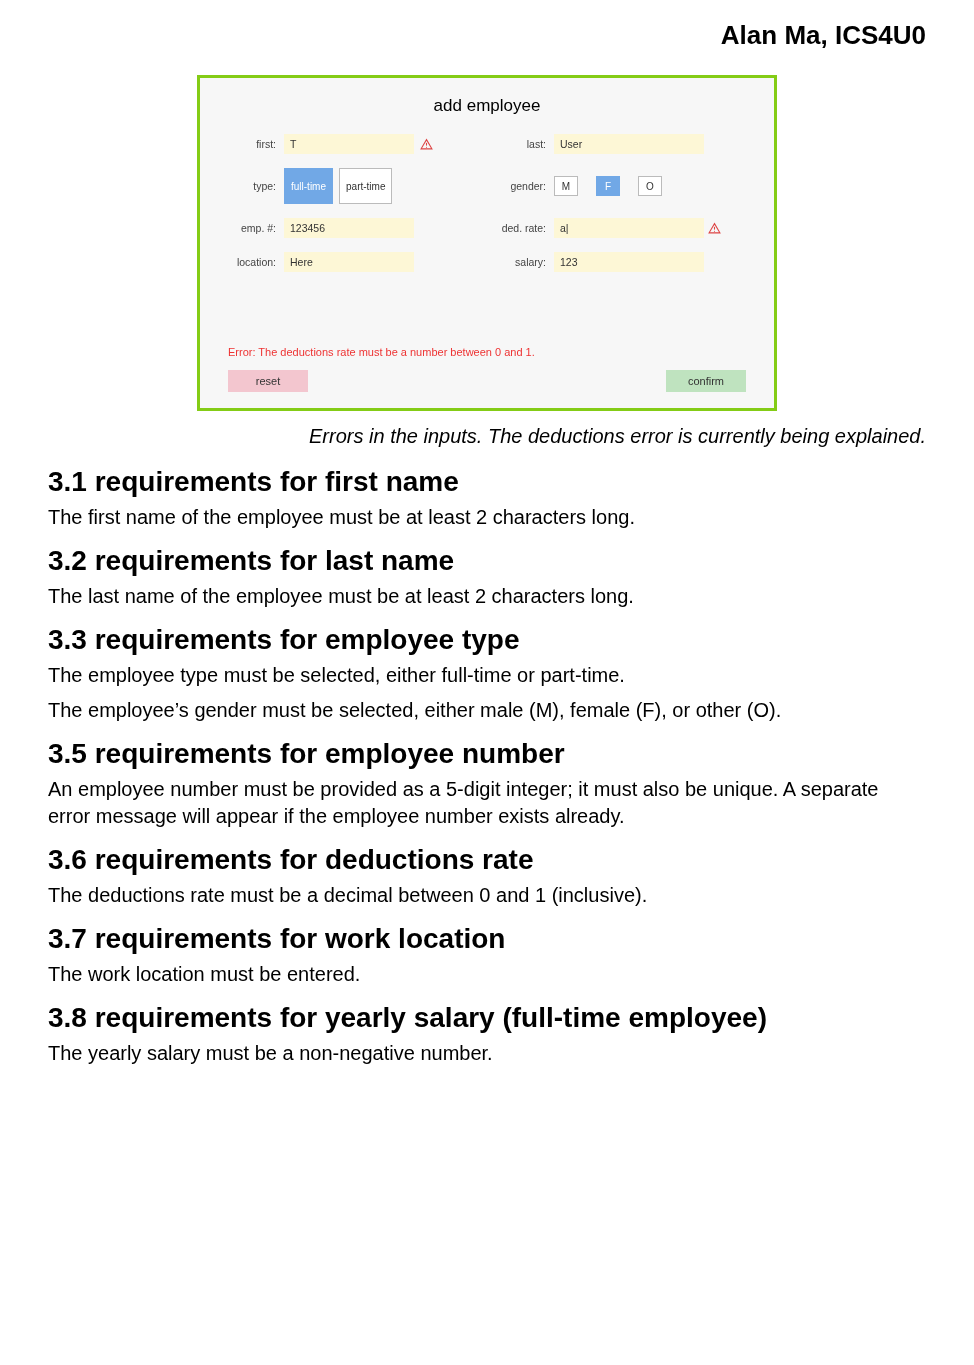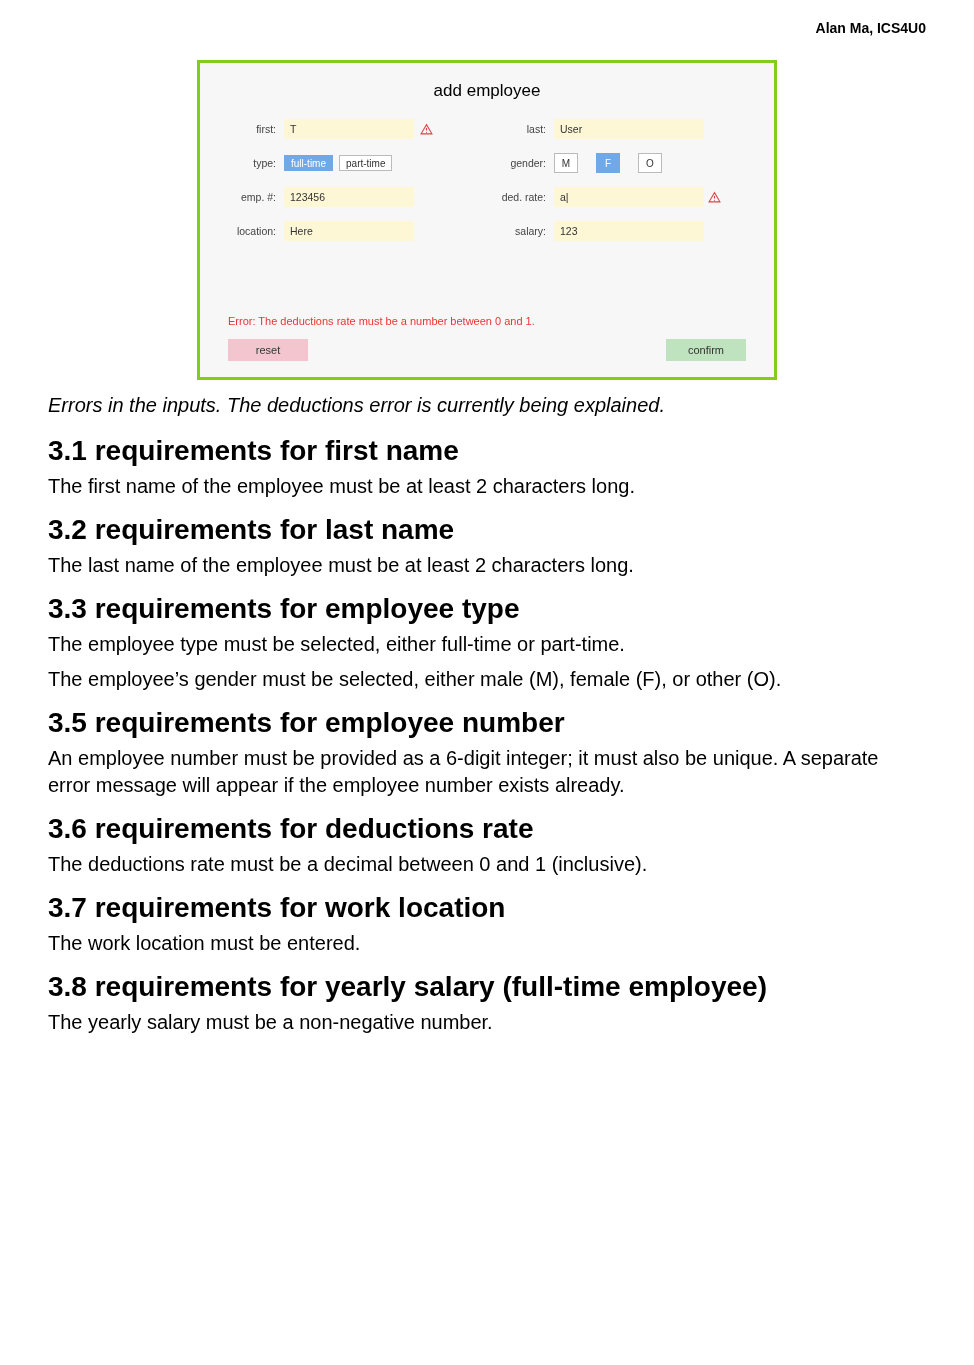--- a/index.html
+++ b/index.html
@@ -9,21 +9,21 @@
     background: #fff;
     font-family: -apple-system, BlinkMacSystemFont, "Segoe UI", Arial, sans-serif;
     color: #000;
     width: 974px;
   }
   .page {
     padding: 20px 48px 40px 48px;
   }
   .header {
     text-align: right;
-    font-size: 14px;
+    font-size: 26px;
     font-weight: 700;
     margin-bottom: 24px;
   }
   .screenshot-wrap {
     width: 580px;
     margin: 0 auto 14px auto;
     background: #f7f7f7;
     border: 3px solid #84cc16;
     padding: 18px 28px 16px 28px;
     font-family: Arial, sans-serif;
@@ -57,21 +57,21 @@
   .warn-cell { display:flex; align-items:center; justify-content:center; }
   .warn-ico {
     width: 13px; height: 13px;
   }
   .type-cell { display:flex; gap:6px; }
   .type-btn {
     border: 1px solid #bbb;
     background: #fff;
     font-size: 10px;
     padding: 2px 6px;
-    height: 16px;
+    height: 36px;
     display:flex; align-items:center; justify-content:center;
     cursor:pointer;
   }
   .type-btn.sel { background:#71a8e6; color:#fff; border-color:#71a8e6; }
   .gender-cell { display:flex; gap:18px; }
   .gender-btn {
     border: 1px solid #bbb;
     background:#fff;
     width: 24px; height:20px;
     font-size:10px;
@@ -84,21 +84,21 @@
   .btn {
     width: 80px; height: 22px;
     font-size: 11px;
     display:flex; align-items:center; justify-content:center;
     cursor:pointer;
     border:none;
   }
   .btn-reset { background:#f3c6cf; color:#333; }
   .btn-confirm { background:#bfe3bf; color:#333; }
   .caption {
-    text-align: left;
+    text-align: right;
     font-style: italic;
     font-size: 20px;
     margin: 6px 0 18px 0;
   }
   .section-h {
     font-weight: 700;
     font-size: 28px;
     margin-top: 14px;
     margin-bottom: 6px;
   }
@@ -192,21 +192,21 @@
   </div>
   <div>
     <div class="section-h">3.3 requirements for employee type</div>
     <p class="section-p">The employee type must be selected, either full-time or part-time.</p>
   </div>
   <div>
     <p class="section-p">The employee’s gender must be selected, either male (M), female (F), or other (O).</p>
   </div>
   <div>
     <div class="section-h">3.5 requirements for employee number</div>
-    <p class="section-p">An employee number must be provided as a 6-digit integer; it must also be unique. A separate error message will appear if the employee number exists already.</p>
+    <p class="section-p">An employee number must be provided as a 5-digit integer; it must also be unique. A separate error message will appear if the employee number exists already.</p>
   </div>
   <div>
     <div class="section-h">3.6 requirements for deductions rate</div>
     <p class="section-p">The deductions rate must be a decimal between 0 and 1 (inclusive).</p>
   </div>
   <div>
     <div class="section-h">3.7 requirements for work location</div>
     <p class="section-p">The work location must be entered.</p>
   </div>
   <div>

